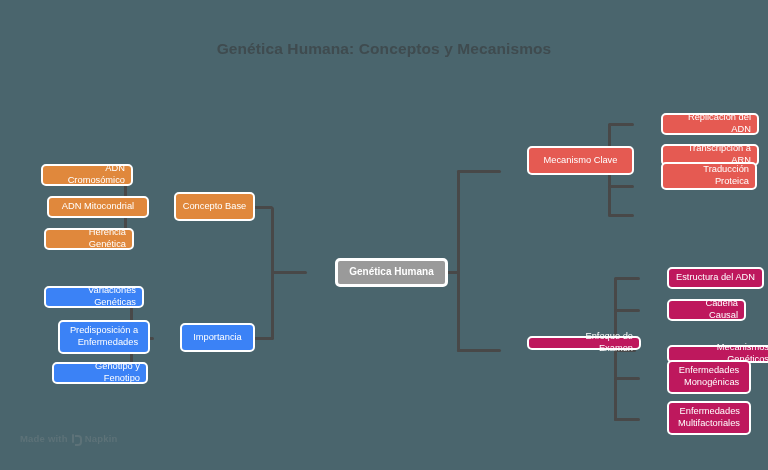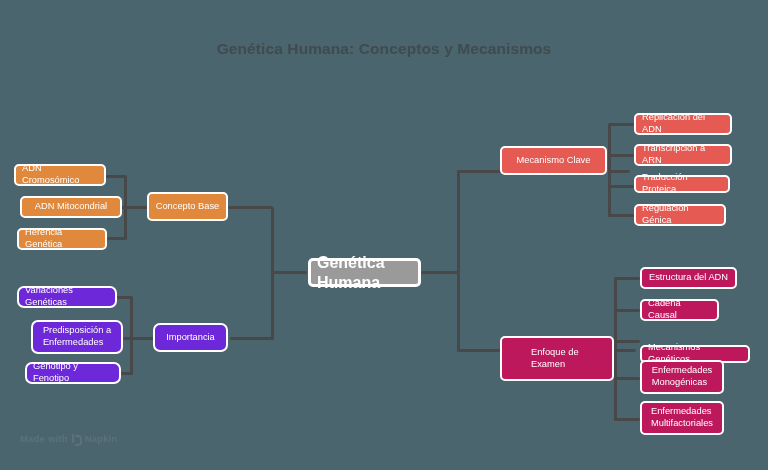--- a/index.html
+++ b/index.html
@@ -34,35 +34,36 @@
     border-radius: 2px;
   }
   .node {
     position: absolute;
     box-sizing: border-box;
     border: 2.5px solid #ffffff;
     border-radius: 5px;
     display: flex;
     align-items: center;
     justify-content: center;
-    text-align: left;
+    text-align: right;
     color: #ffffff;
     font-size: 9.3px;
     line-height: 1.25;
     padding: 0 6px;
     white-space: pre-line;
+    margin-left: 27px;
   }
   .n-root {
     background: #9a9a9a;
     font-weight: bold;
-    font-size: 16px;
+    font-size: 10px;
     border-width: 3px;
   }
   .n-orange   { background: #e0883c; }
-  .n-pink     { background: #6d28d9; border-radius: 7px; }
+  .n-pink     { background: #3b82f6; }
   .n-red      { background: #e55a52; }
   .n-purple   { background: #be185d; }
 
   #watermark {
     position: absolute;
     left: 20px;
     top: 433px;
     display: flex;
     align-items: center;
     gap: 4px;
@@ -148,24 +149,23 @@
 
   <div class="node n-orange" style="left:17px; top:228px; width:90px; height:22px;">Herencia Genética</div>
   <div class="node n-pink" style="left:17px; top:286px; width:100px; height:22px;">Variaciones Genéticas</div>
   <div class="node n-pink" style="left:31px; top:320px; width:92px; height:34px;">Predisposición a
 Enfermedades</div>
   <div class="node n-pink" style="left:25px; top:362px; width:96px; height:22px;">Genotipo y Fenotipo</div>
 
   <div class="node n-red" style="left:500px; top:146px; width:107px; height:29px;">Mecanismo Clave</div>
   <div class="node n-red" style="left:634px; top:113px; width:98px; height:22px;">Replicación del ADN</div>
   <div class="node n-red" style="left:634px; top:144px; width:98px; height:22px;">Transcripción a ARN</div>
-  <div class="node n-red" style="left:634px; top:175px; width:96px; height:18px;">Traducción Proteica</div>
-  <div class="node n-red" style="left:634px; top:204px; width:92px; height:22px;">Regulación Génica</div>
+  <div class="node n-red" style="left:634px; top:162px; width:96px; height:28px;">Traducción Proteica</div>
 
-  <div class="node n-purple" style="left:500px; top:336px; width:114px; height:45px;padding-left:29px;">Enfoque de Examen</div>
+  <div class="node n-purple" style="left:500px; top:336px; width:114px; height:14px;padding-left:29px;">Enfoque de Examen</div>
   <div class="node n-purple" style="left:640px; top:267px; width:97px; height:22px;">Estructura del ADN</div>
   <div class="node n-purple" style="left:640px; top:299px; width:79px; height:22px;">Cadena Causal</div>
   <div class="node n-purple" style="left:640px; top:345px; width:110px; height:18px;">Mecanismos Genéticos</div>
   <div class="node n-purple" style="left:640px; top:360px; width:84px; height:34px;">Enfermedades
 Monogénicas</div>
   <div class="node n-purple" style="left:640px; top:401px; width:84px; height:34px;">Enfermedades
 Multifactoriales</div>
 
   <div id="watermark">
     <span>Made with</span>

